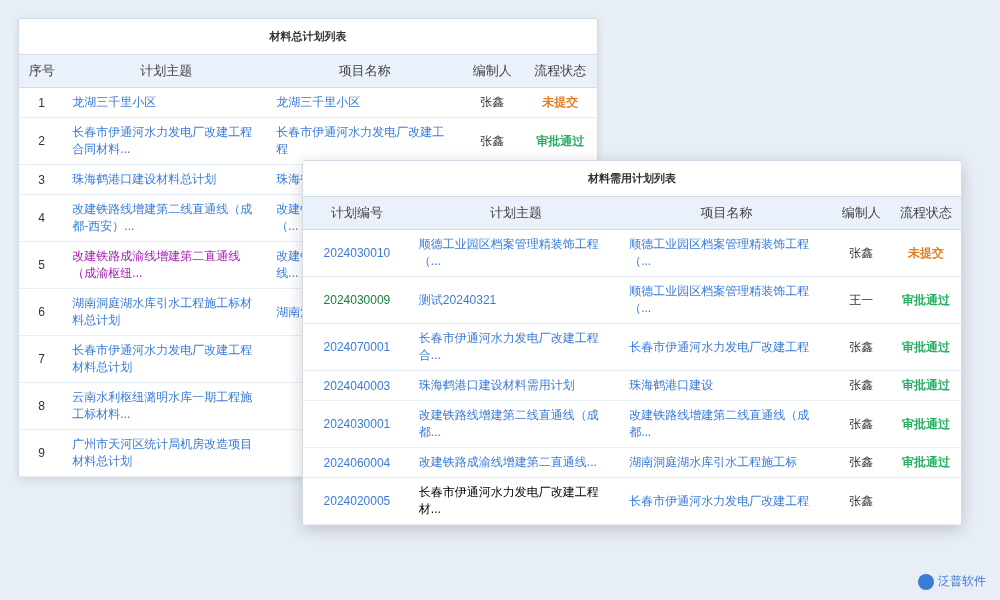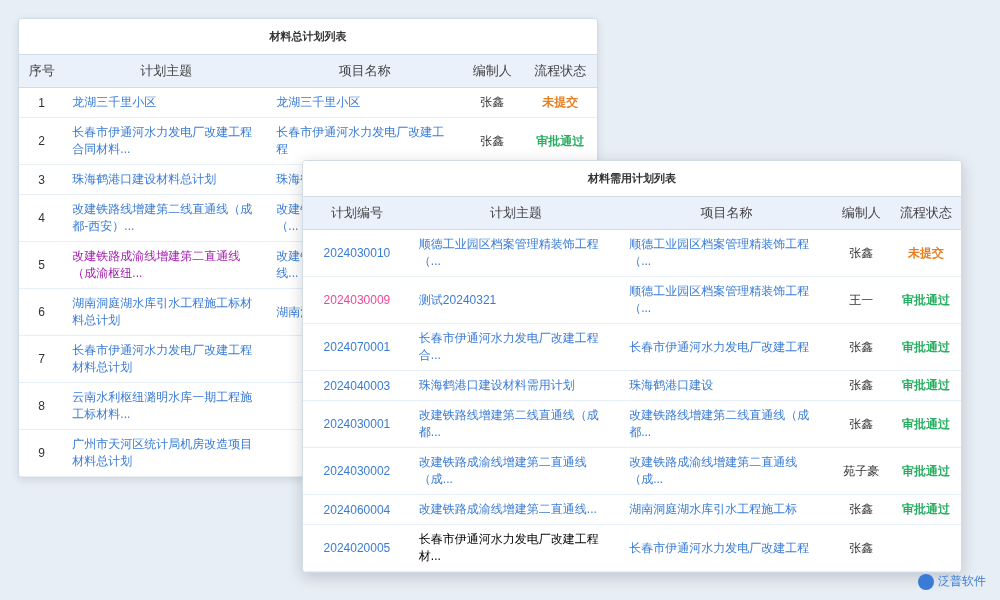--- a/index.html
+++ b/index.html
@@ -219,21 +219,21 @@
       </thead>
       <tbody id="table2-body">
       <tr>
       <td style="color:#3a7bd5;cursor:pointer">2024030010</td>
       <td class="left" style="color:#3a7bd5;cursor:pointer">顺德工业园区档案管理精装饰工程（...</td>
       <td class="left" style="color:#3a7bd5;cursor:pointer">顺德工业园区档案管理精装饰工程（...</td>
       <td>张鑫</td>
       <td><span class="status-pending">未提交</span></td>
     </tr>
           <tr>
-      <td style="color:#ec4899;cursor:pointer">2024030009</td>
+      <td style="color:#15803d;cursor:pointer">2024030009</td>
       <td class="left" style="color:#3a7bd5;cursor:pointer">测试20240321</td>
       <td class="left" style="color:#3a7bd5;cursor:pointer">顺德工业园区档案管理精装饰工程（...</td>
       <td>王一</td>
       <td><span class="status-approved">审批通过</span></td>
     </tr>
           <tr>
       <td style="color:#3a7bd5;cursor:pointer">2024070001</td>
       <td class="left" style="color:#3a7bd5;cursor:pointer">长春市伊通河水力发电厂改建工程合...</td>
       <td class="left" style="color:#3a7bd5;cursor:pointer">长春市伊通河水力发电厂改建工程</td>
       <td>张鑫</td>
@@ -244,27 +244,20 @@
       <td class="left" style="color:#3a7bd5;cursor:pointer">珠海鹤港口建设材料需用计划</td>
       <td class="left" style="color:#3a7bd5;cursor:pointer">珠海鹤港口建设</td>
       <td>张鑫</td>
       <td><span class="status-approved">审批通过</span></td>
     </tr>
           <tr>
       <td style="color:#3a7bd5;cursor:pointer">2024030001</td>
       <td class="left" style="color:#3a7bd5;cursor:pointer">改建铁路线增建第二线直通线（成都...</td>
       <td class="left" style="color:#3a7bd5;cursor:pointer">改建铁路线增建第二线直通线（成都...</td>
       <td>张鑫</td>
-      <td><span class="status-approved">审批通过</span></td>
-    </tr>
-          <tr>
-      <td style="color:#3a7bd5;cursor:pointer">2024030002</td>
-      <td class="left" style="color:#3a7bd5;cursor:pointer">改建铁路成渝线增建第二直通线（成...</td>
-      <td class="left" style="color:#3a7bd5;cursor:pointer">改建铁路成渝线增建第二直通线（成...</td>
-      <td>苑子豪</td>
       <td><span class="status-approved">审批通过</span></td>
     </tr>
           <tr>
       <td style="color:#3a7bd5;cursor:pointer">2024060004</td>
       <td class="left" style="color:#3a7bd5;cursor:pointer">改建铁路成渝线增建第二直通线...</td>
       <td class="left" style="color:#3a7bd5;cursor:pointer">湖南洞庭湖水库引水工程施工标</td>
       <td>张鑫</td>
       <td><span class="status-approved">审批通过</span></td>
     </tr>
           <tr>

